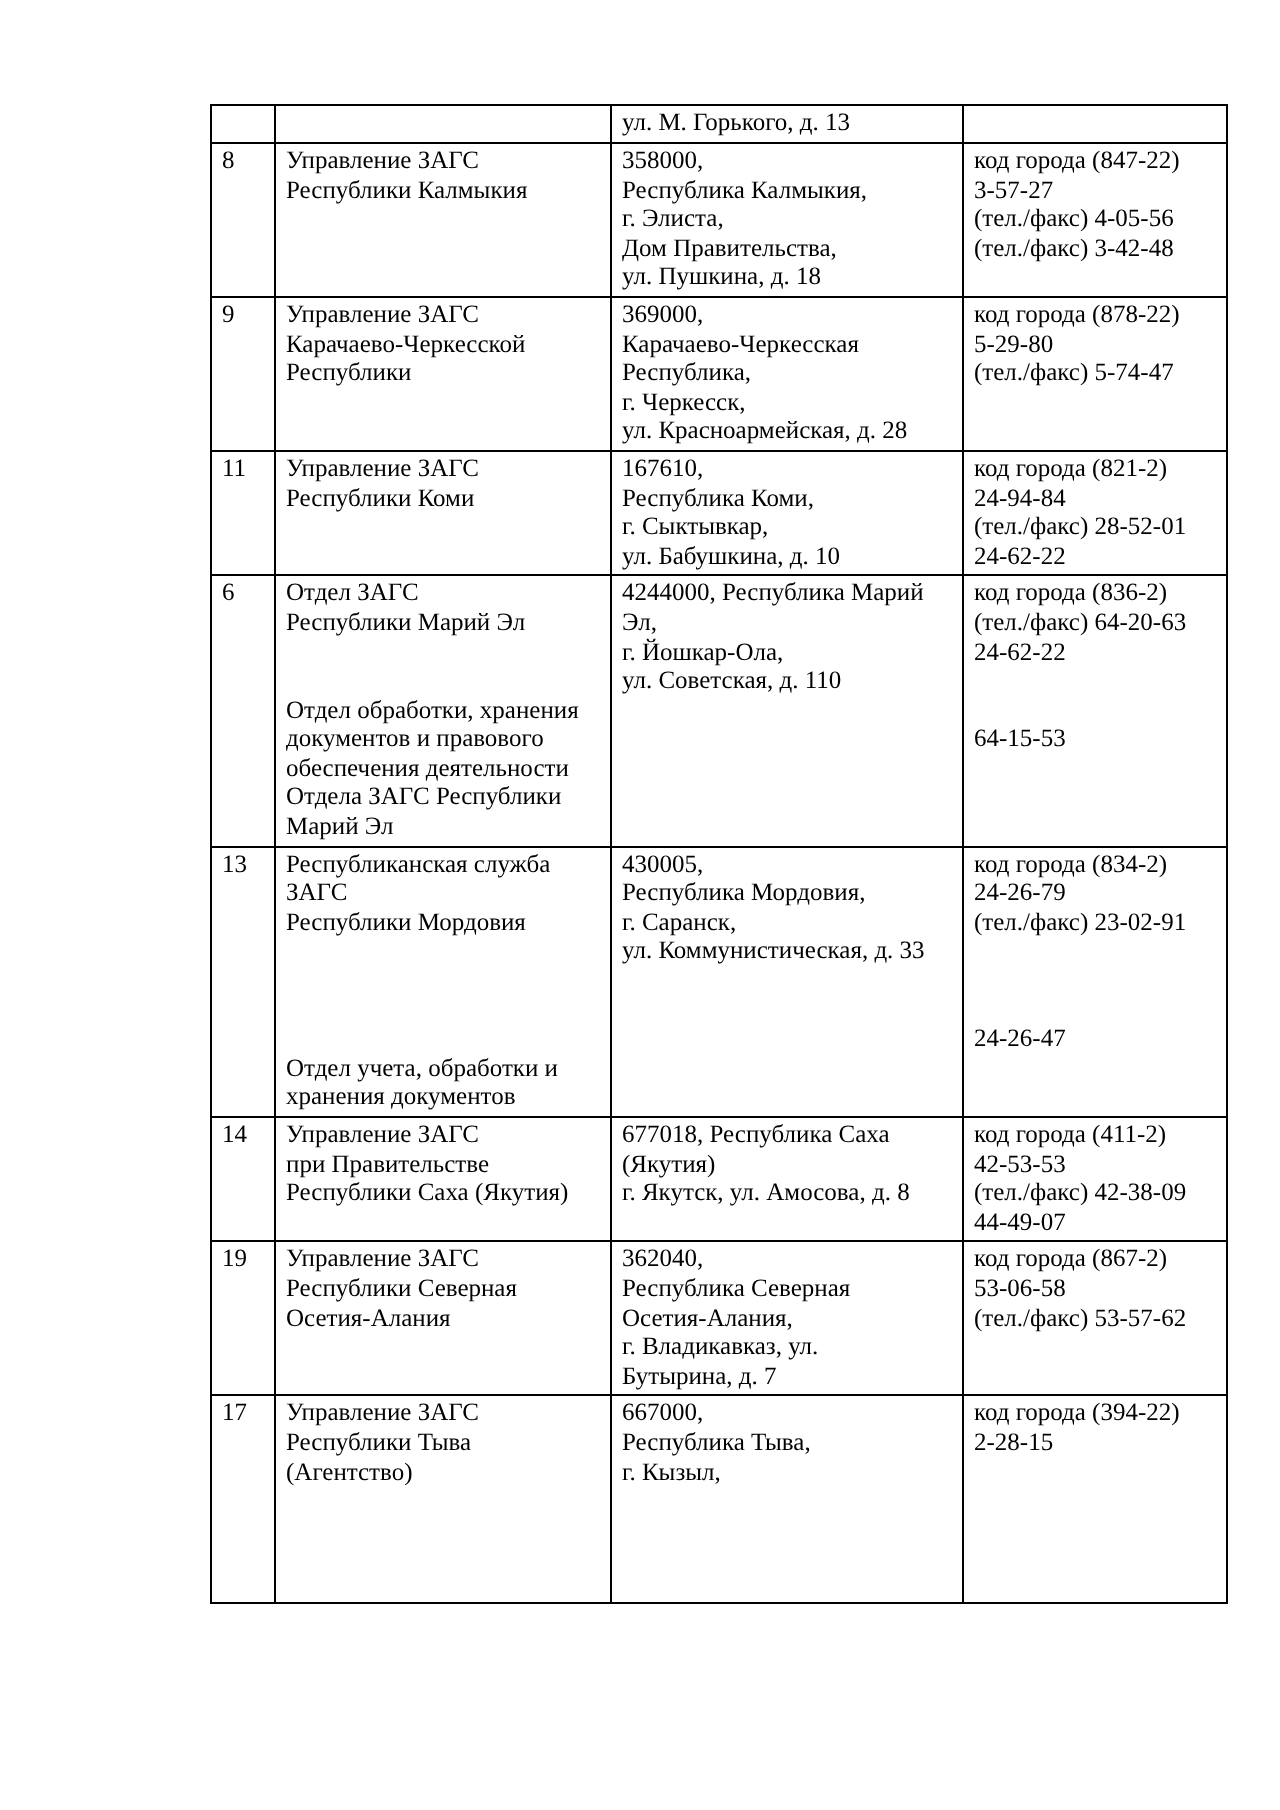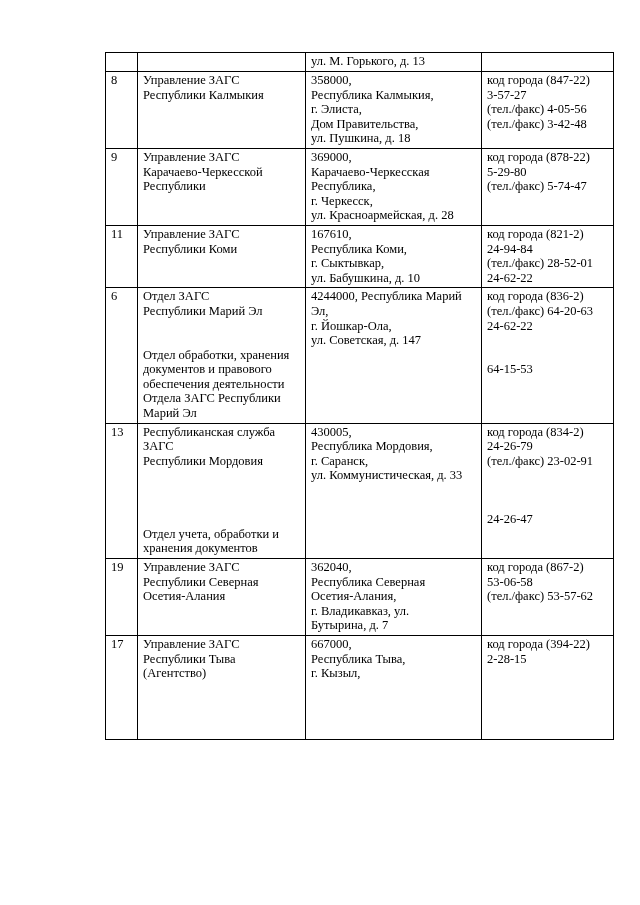--- a/index.html
+++ b/index.html
@@ -105,21 +105,21 @@
 
 
 Отдел обработки, хранения
 документов и правового
 обеспечения деятельности
 Отдела ЗАГС Республики
 Марий Эл</td>
         <td class="c-addr">4244000,  Республика Марий
 Эл,
 г. Йошкар-Ола,
-ул. Советская, д. 147</td>
+ул. Советская, д. 110</td>
         <td class="c-phone">код города (836-2)
 (тел./факс) 64-20-63
 24-62-22
 
 
 64-15-53</td>
       </tr>
       <tr>
         <td class="c-num">13</td>
         <td class="c-name">Республиканская служба
@@ -137,20 +137,33 @@
 ул. Коммунистическая, д. 33</td>
         <td class="c-phone">код города (834-2)
 24-26-79
 (тел./факс) 23-02-91
 
 
 
 24-26-47</td>
       </tr>
       <tr>
+        <td class="c-num">14</td>
+        <td class="c-name">Управление ЗАГС
+при Правительстве
+Республики Саха (Якутия)</td>
+        <td class="c-addr">677018, Республика Саха
+(Якутия)
+г. Якутск, ул. Амосова, д. 8</td>
+        <td class="c-phone">код города (411-2)
+42-53-53
+(тел./факс) 42-38-09
+44-49-07</td>
+      </tr>
+      <tr>
         <td class="c-num">19</td>
         <td class="c-name">Управление ЗАГС
 Республики Северная
 Осетия-Алания</td>
         <td class="c-addr">362040,
 Республика Северная
 Осетия-Алания,
 г. Владикавказ, ул.
 Бутырина, д. 7</td>
         <td class="c-phone">код города (867-2)

